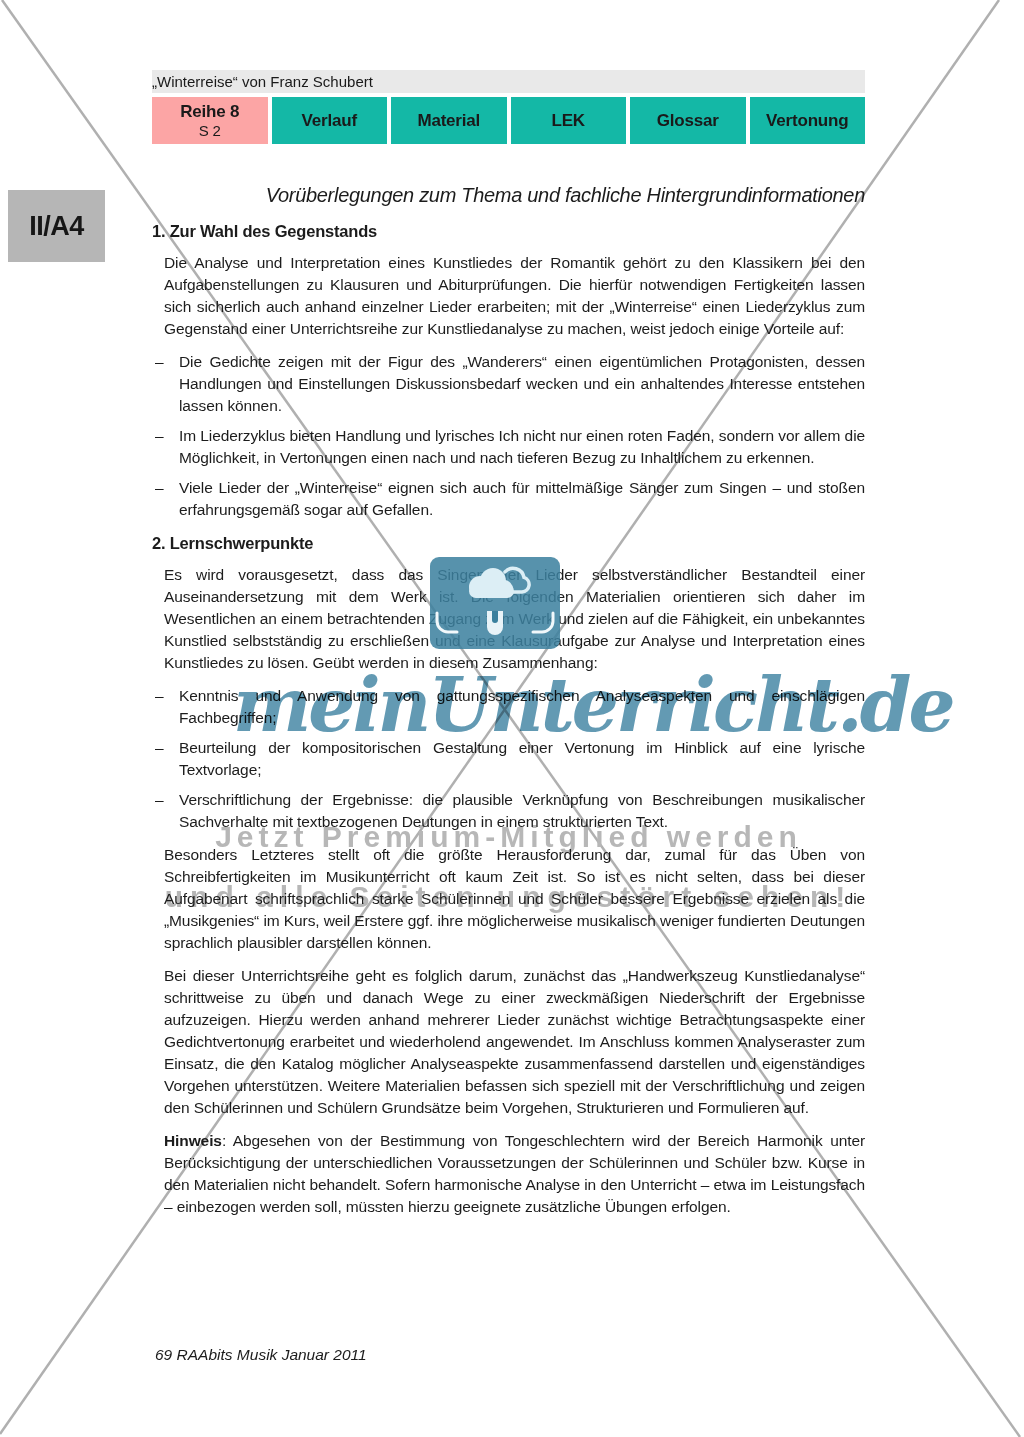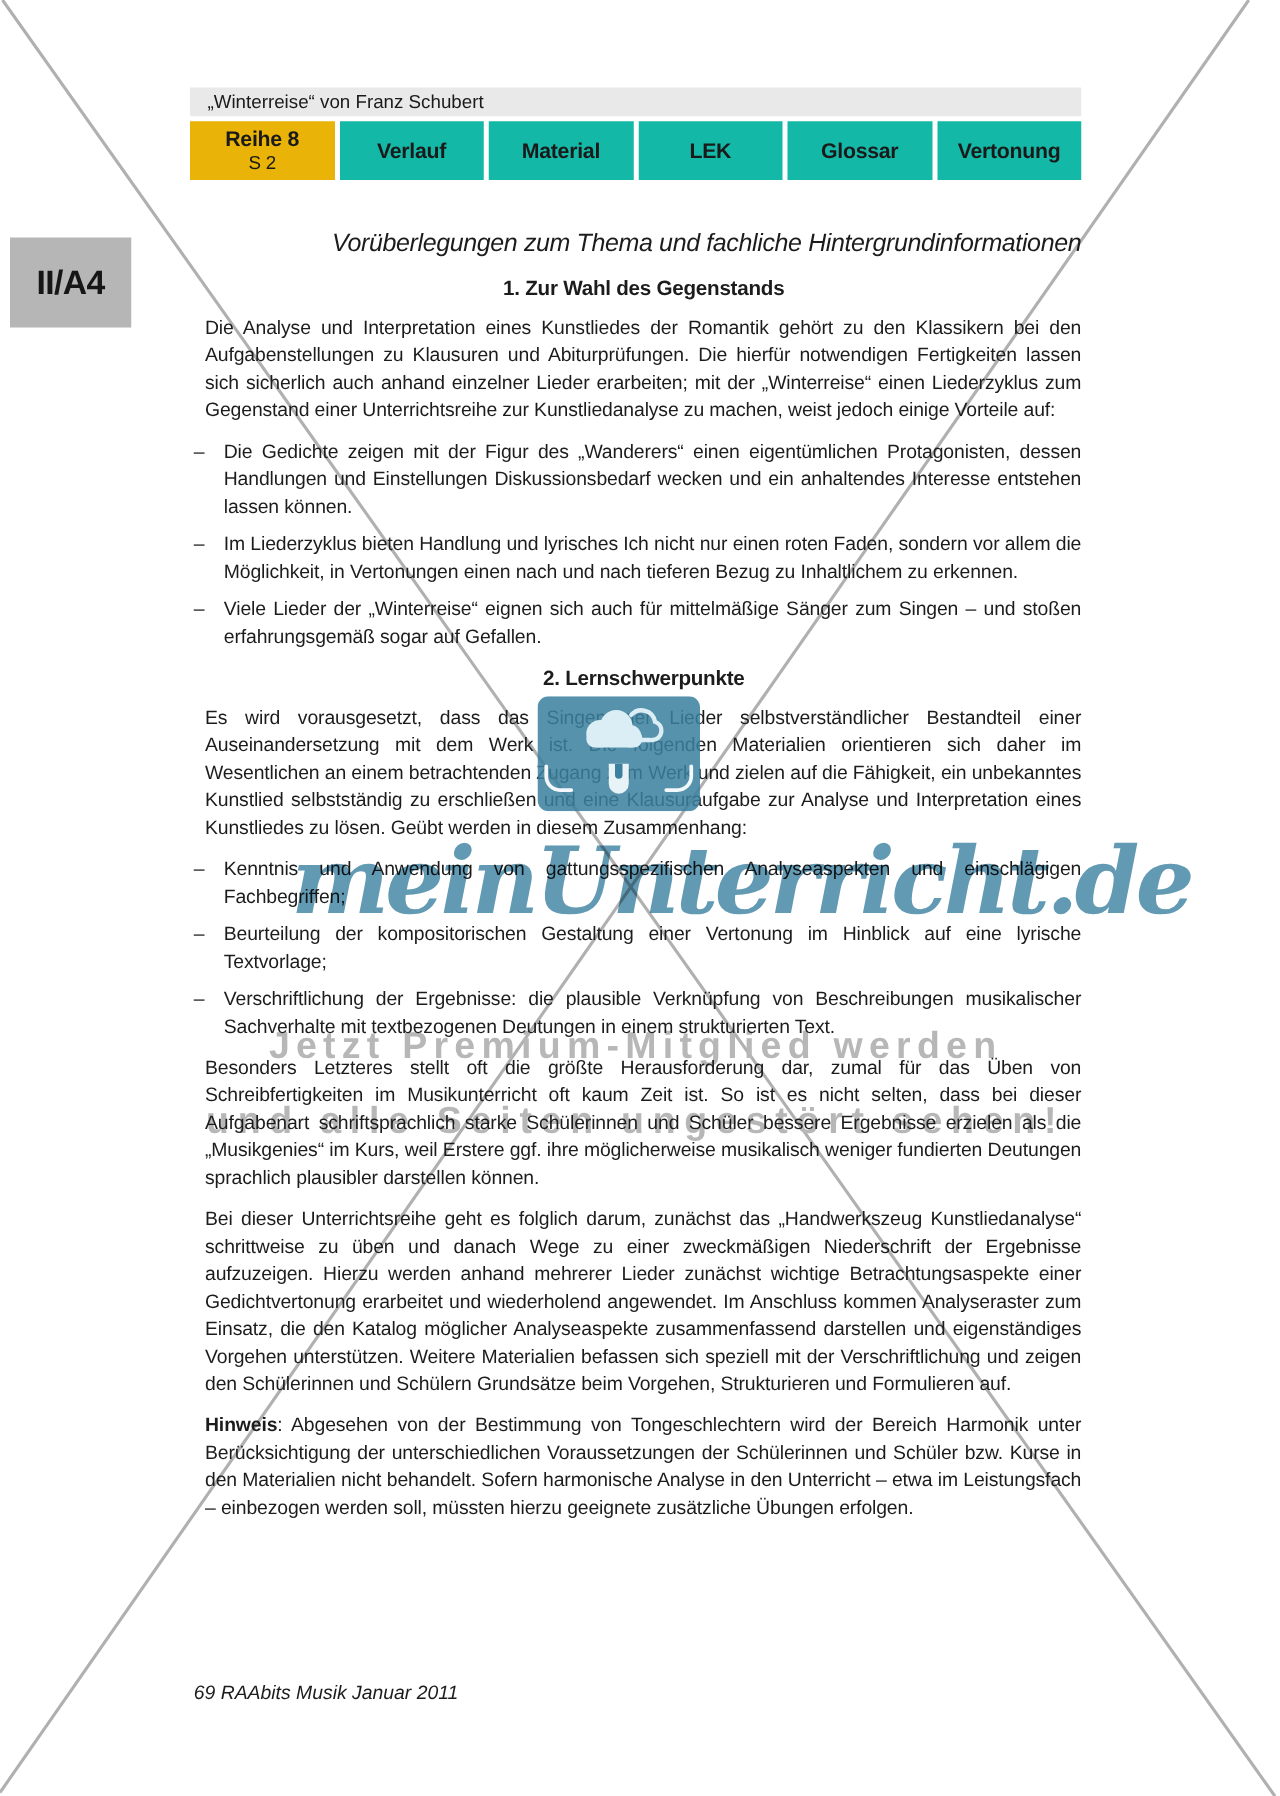--- a/index.html
+++ b/index.html
@@ -8,53 +8,53 @@
     background:#ffffff;
     font-family:"Liberation Sans", sans-serif;
     color:#1c1c1c;
   }
   
   .xlines{position:absolute; left:0; top:0; z-index:0;}
   
   .series-bar{
     position:absolute; left:152px; top:70px; width:713px; height:23px;
     background:#e9e9e9; z-index:2;
-    display:flex; align-items:center; padding-left:14px; box-sizing:border-box;
+    display:flex; align-items:center; box-sizing:border-box;
     font-size:15px; color:#1a1a1a;
   }
   .tabs{
     position:absolute; left:152px; top:97px; width:713px; height:47px;
     display:flex; gap:4px; z-index:2;
   }
   .tab{
     flex:1; background:#14b8a6; display:flex; align-items:center; justify-content:center;
     font-weight:bold; font-size:17px; color:#1a1a1a; letter-spacing:-0.2px;
   }
   .tab.active{
-    background:#eab308; flex-direction:column; line-height:1.25; justify-content:center;
+    background:#fca5a5; flex-direction:column; line-height:1.25; justify-content:center;
   }
   .tab.active .sub{font-weight:normal; font-size:15px;}
   .code-box{
     position:absolute; left:8px; top:190px; width:97px; height:72px;
     background:#b6b6b6; z-index:2;
     display:flex; align-items:center; justify-content:center;
     font-weight:bold; font-size:27px; letter-spacing:-0.5px; color:#161616;
   }
   
   .content{
     position:absolute; left:152px; top:182px; width:713px; z-index:2;
     font-size:15.5px; line-height:22px; letter-spacing:-0.1px;
     text-align:justify;
   }
   .doc-title{
     font-style:italic; font-size:20px; line-height:26px; text-align:right;
     margin:0 0 12px 0; white-space:nowrap; letter-spacing:-0.3px;
   }
   .content h2{
-    font-size:16.5px; margin:0 0 10px 13px; text-align:center; letter-spacing:-0.2px;
+    font-size:16.5px; margin:0 0 10px 0; text-align:left; letter-spacing:-0.2px;
   }
   .content p{margin:0 0 11px 12px;}
   .content ul{list-style:none; margin:0 0 11px 0; padding:0;}
   .content li{position:relative; padding-left:27px; margin:0 0 8px 0;}
   .content li .marker{position:absolute; left:3px; top:0;}
   .note strong{font-weight:bold;}
   
   .graywm{
     position:absolute; left:152px; width:713px; z-index:1;
     text-align:center; font-weight:bold; color:#b7b7b7; font-size:30px;

